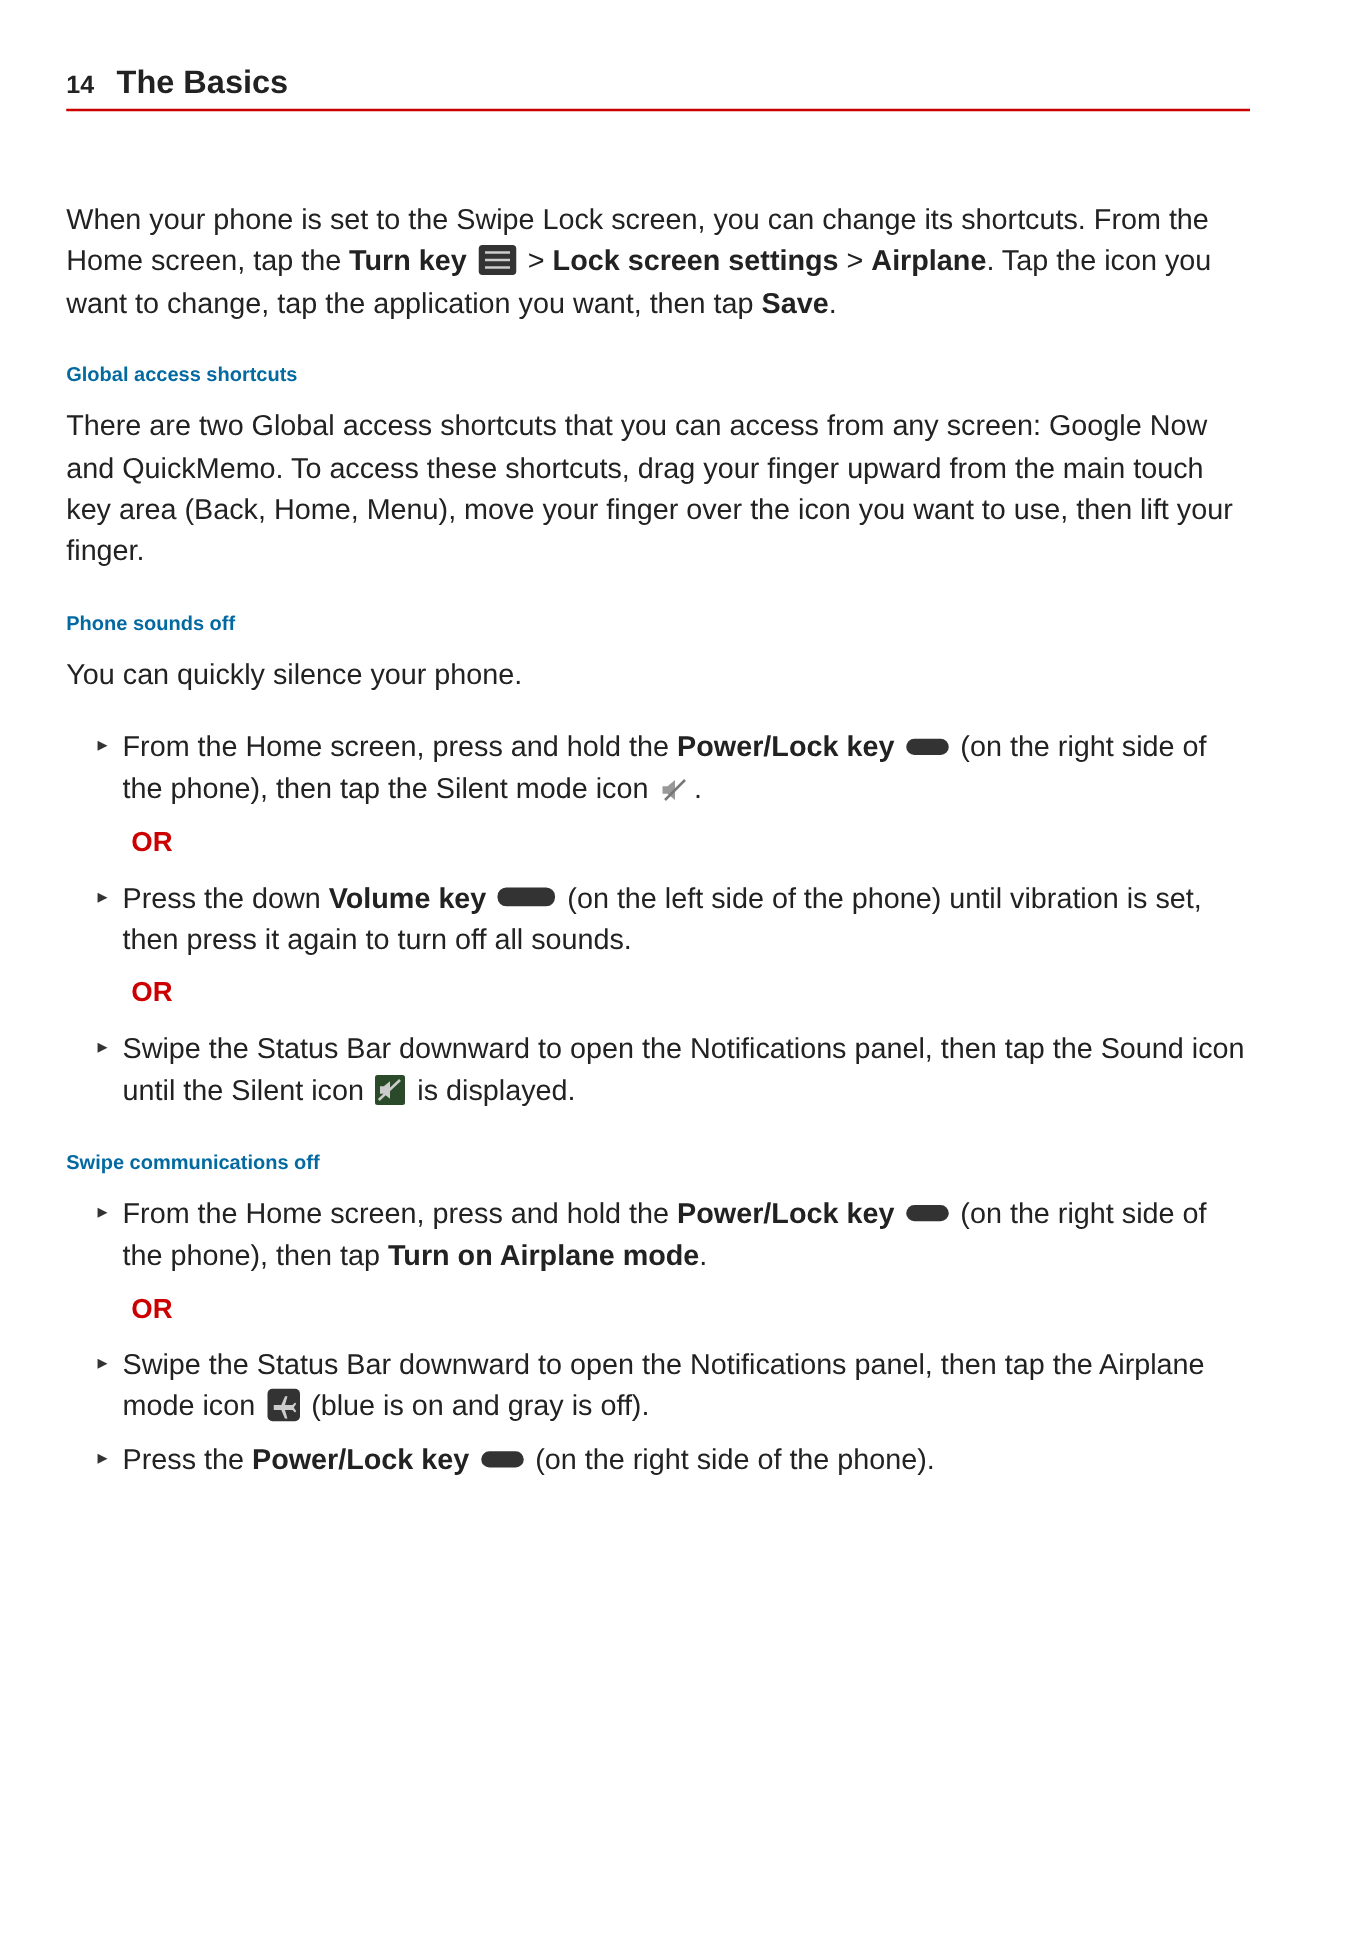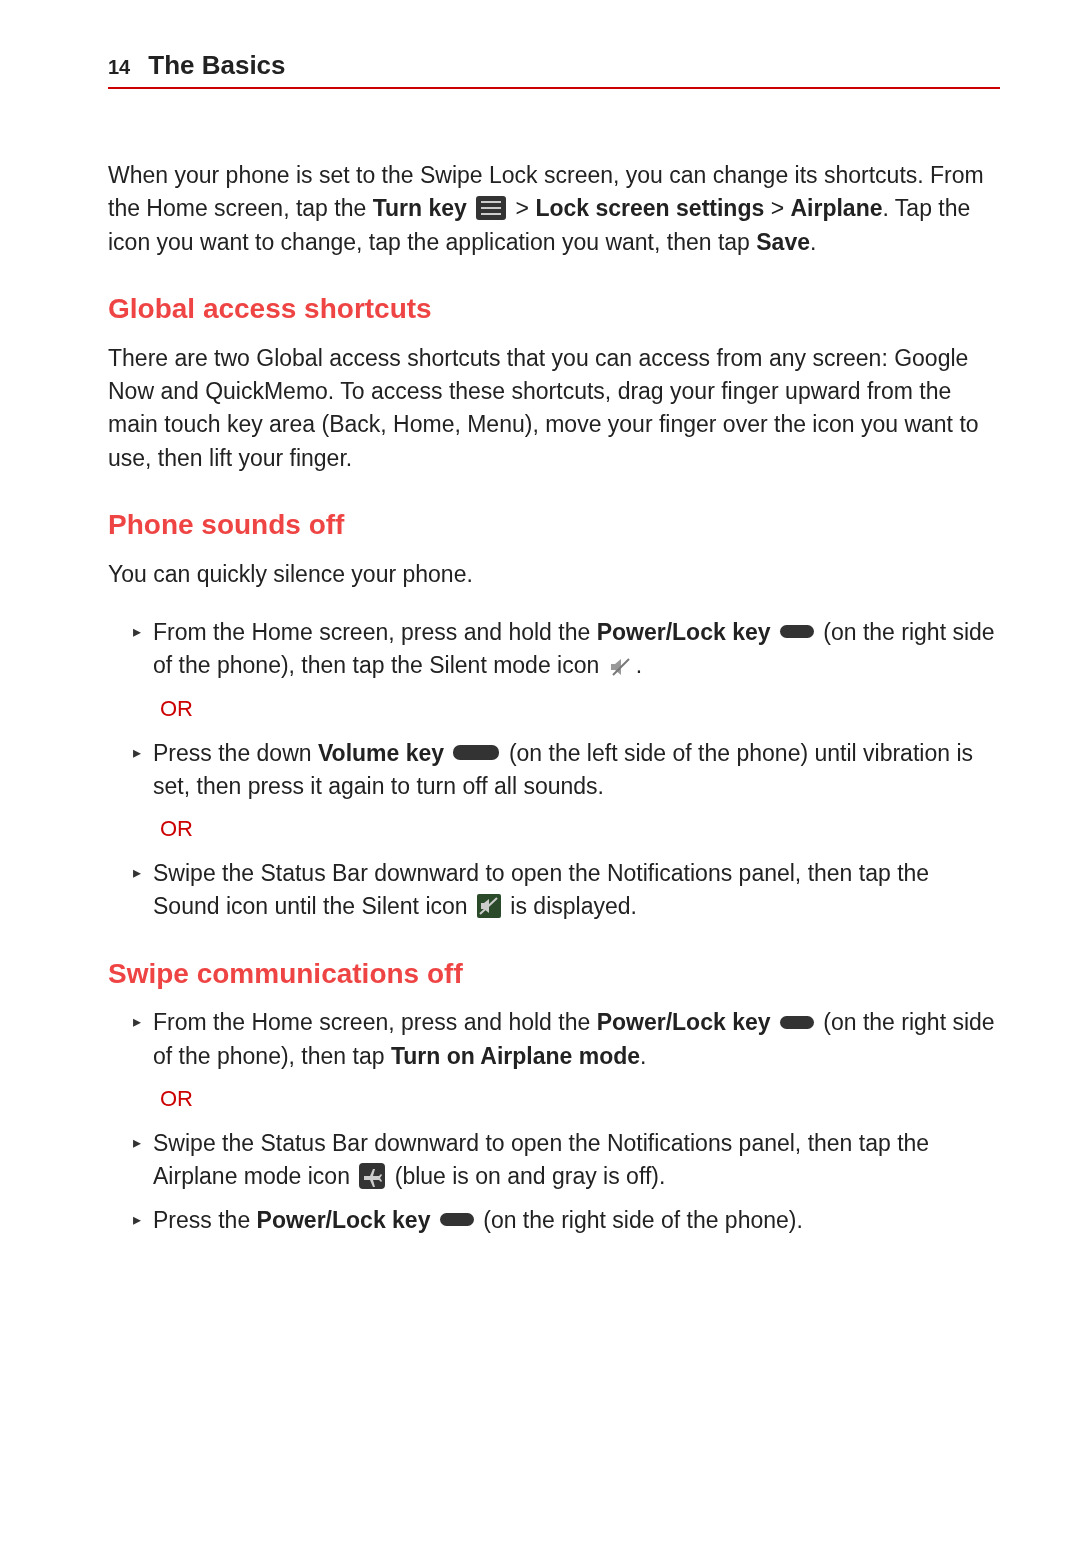--- a/index.html
+++ b/index.html
@@ -4,21 +4,21 @@
 <style>
   body {
     margin: 0;
     padding: 0;
     background: #fff;
     font-family: Arial, Helvetica, sans-serif;
     color: #222;
     width: 1080px;
   }
   .page {
-    padding: 50px 80px 80px 108px;
+    padding: 50px 80px 80px 53px;
   }
   .hdrline {
     display: flex;
     align-items: baseline;
     border-bottom: 2px solid #cc0000;
     padding-bottom: 6px;
     margin-bottom: 70px;
   }
   .pagenum {
     font-weight: bold;
@@ -30,22 +30,22 @@
     font-size: 26px;
   }
   .body {
     font-size: 23px;
     line-height: 1.45;
   }
   .para {
     margin-bottom: 25px;
   }
   .h-red {
-    color: #ef4444;
-    font-size: 28px;
+    color: #0369a1;
+    font-size: 16px;
     font-weight: bold;
     margin-top: 30px;
     margin-bottom: 12px;
   }
   .bullet {
     display: flex;
     margin-bottom: 10px;
     padding-left: 25px;
   }
   .bullet::before {
@@ -54,21 +54,21 @@
     font-size: 16px;
     margin-right: 12px;
     position: relative;
     top: 4px;
   }
   .bullet-body {
     flex: 1;
   }
   .or {
     color: #cc0000;
-    font-weight: 400;
+    font-weight: 700;
     font-size: 22px;
     margin: 6px 0 12px 52px;
   }
   b { font-weight: bold; }
   
   .icon {
     display: inline-block;
     vertical-align: middle;
     position: relative;
     top: -2px;

